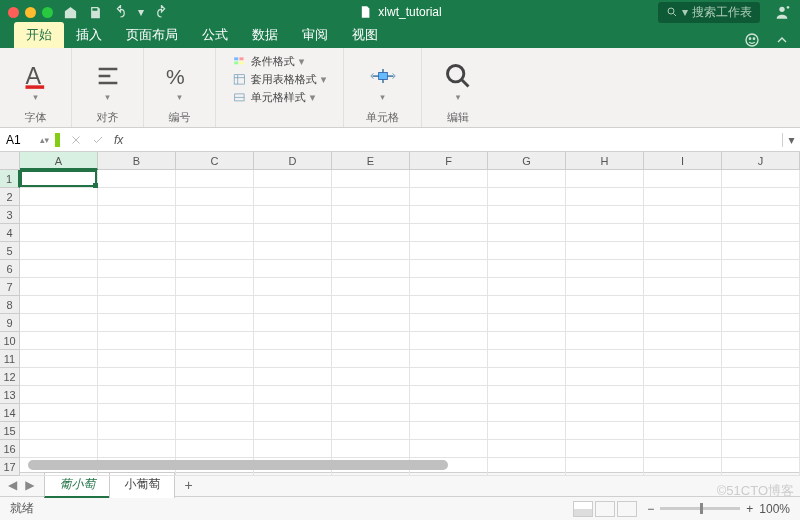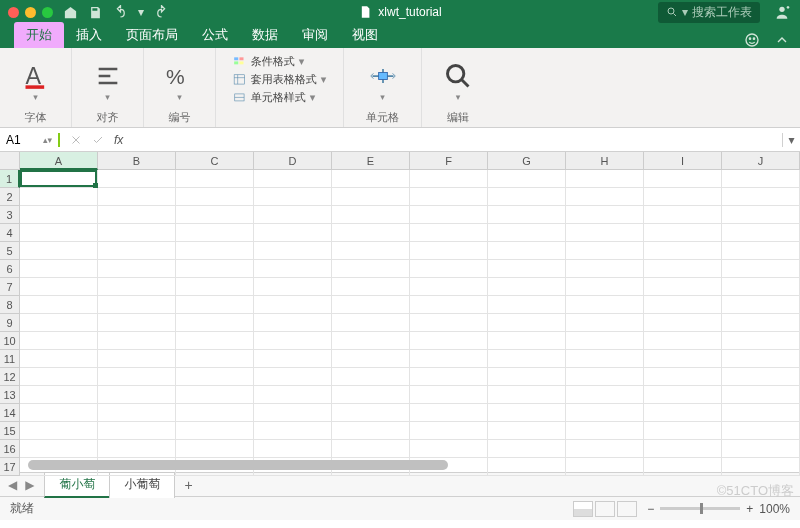--- a/index.html
+++ b/index.html
@@ -14,40 +14,40 @@
 .qat svg { width: 15px; height: 15px; fill: #cfe4d7; }
 .title-center { position: absolute; left: 50%; transform: translateX(-50%); display: flex; align-items: center; gap: 6px; }
 .title-center svg { width: 14px; height: 14px; fill: #fff; }
 .searchbox { position: absolute; right: 40px; display: flex; align-items: center; background: #0f5a36; border-radius: 3px; padding: 2px 8px; color: #aacbb8; gap: 4px; }
 .searchbox svg { width: 12px; height: 12px; fill: #aacbb8; }
 .share-icon { position: absolute; right: 10px; }
 
 
 .tabs { height: 24px; background: #1a7a4a; display: flex; align-items: flex-end; padding-left: 14px; position: relative; }
 .tab { padding: 4px 12px; color: #fff; cursor: pointer; font-size: 13px; }
-.tab.active { background: #f0abfc; color: #217346; border-radius: 3px 3px 0 0; }
+.tab.active { background: #fef9c3; color: #217346; border-radius: 3px 3px 0 0; }
 .tabs-right { position: absolute; right: 10px; display: flex; gap: 14px; align-items: center; }
 .tabs-right svg { width: 16px; height: 16px; stroke: #cfe4d7; fill: none; stroke-width: 2; }
 
 
 .ribbon { height: 80px; background: #f3f2f1; border-bottom: 1px solid #d0d0d0; display: flex; }
 .group { border-right: 1px solid #e0e0e0; display: flex; flex-direction: column; align-items: center; justify-content: space-between; padding: 6px 10px 2px; }
 .group-label { font-size: 11px; color: #666; }
 .group-body { display: flex; align-items: center; gap: 6px; flex: 1; }
 .big-btn { display: flex; flex-direction: column; align-items: center; gap: 2px; }
 .big-btn svg { width: 28px; height: 28px; }
 .small-col { display: flex; flex-direction: column; gap: 4px; }
 .small-col svg { width: 16px; height: 16px; }
 .triple-row { display: flex; flex-direction: column; gap: 3px; font-size: 11px; color: #444; }
 .triple-row div { display: flex; align-items: center; gap: 4px; }
 .triple-row svg { width: 14px; height: 14px; }
 
 
 .formulabar { height: 24px; border-bottom: 1px solid #d0d0d0; display: flex; align-items: center; background: #fff; }
-.namebox { width: 60px; border-right: 2px solid #84cc16; padding: 0 6px; display: flex; align-items: center; justify-content: space-between; font-size: 12px; }
+.namebox { width: 60px; border-right: 5px solid #84cc16; padding: 0 6px; display: flex; align-items: center; justify-content: space-between; font-size: 12px; }
 .fx-controls { display: flex; align-items: center; gap: 10px; padding: 0 10px; color: #999; }
 .fx-controls svg { width: 12px; height: 12px; }
 .fx-input { flex: 1; }
 .fb-expand { width: 18px; border-left: 1px solid #d0d0d0; text-align: center; color: #666; }
 
 
 .grid-area { height: 320px; display: flex; position: relative; background: #fff; }
 .corner { width: 20px; height: 18px; background: #eee; border-right: 1px solid #ccc; border-bottom: 1px solid #ccc; }
 .col-headers { display: flex; position: absolute; left: 20px; top: 0; }
 .col-h { width: 78px; height: 18px; background: #eee; border-right: 1px solid #ccc; border-bottom: 1px solid #ccc; text-align: center; font-size: 11px; color: #555; line-height: 18px; }
@@ -59,21 +59,21 @@
 .cell-row { display: flex; }
 .cell { width: 78px; height: 18px; border-right: 1px solid #e3e3e3; border-bottom: 1px solid #e3e3e3; }
 .active-cell { position: absolute; left: 20px; top: 18px; width: 77px; height: 17px; border: 2px solid #217346; pointer-events: none; }
 .active-cell::after { content: ''; position: absolute; right: -3px; bottom: -3px; width: 5px; height: 5px; background: #217346; }
 .hscroll-bar { position: absolute; bottom: 2px; left: 28px; width: 420px; height: 10px; background: #c0c0c0; border-radius: 5px; }
 
 
 .sheet-tabs { height: 24px; background: #f7f7f7; border-top: 1px solid #d0d0d0; display: flex; align-items: center; padding: 0 8px; gap: 0; }
 .sheet-nav { display: flex; gap: 8px; margin-right: 10px; color: #888; }
 .sheet-tab { padding: 3px 14px; border: 1px solid #ccc; background: #fff; font-size: 12px; color: #444; border-bottom: none; margin-right: -1px; }
-.sheet-tab.active { border-bottom: 2px solid #217346; color: #217346; }
+.sheet-tab.active { border-bottom: 2px solid #217346; color: #217346; font-style: italic; }
 .sheet-add { padding: 3px 10px; font-size: 14px; color: #666; cursor: pointer; }
 
 
 .statusbar { height: 24px; background: #f7f7f7; border-top: 1px solid #d0d0d0; display: flex; align-items: center; padding: 0 10px; justify-content: space-between; font-size: 12px; color: #555; gap: 28px; }
 .status-right { display: flex; align-items: center; gap: 10px; }
 .view-btns { display: flex; gap: 2px; }
 .view-btns div { width: 20px; height: 16px; border: 1px solid #ccc; }
 .zoom { display: flex; align-items: center; gap: 6px; }
 .zoom-slider { width: 80px; height: 3px; background: #ccc; position: relative; }
 .zoom-slider::after { content: ''; position: absolute; left: 50%; top: -4px; width: 3px; height: 11px; background: #888; }

